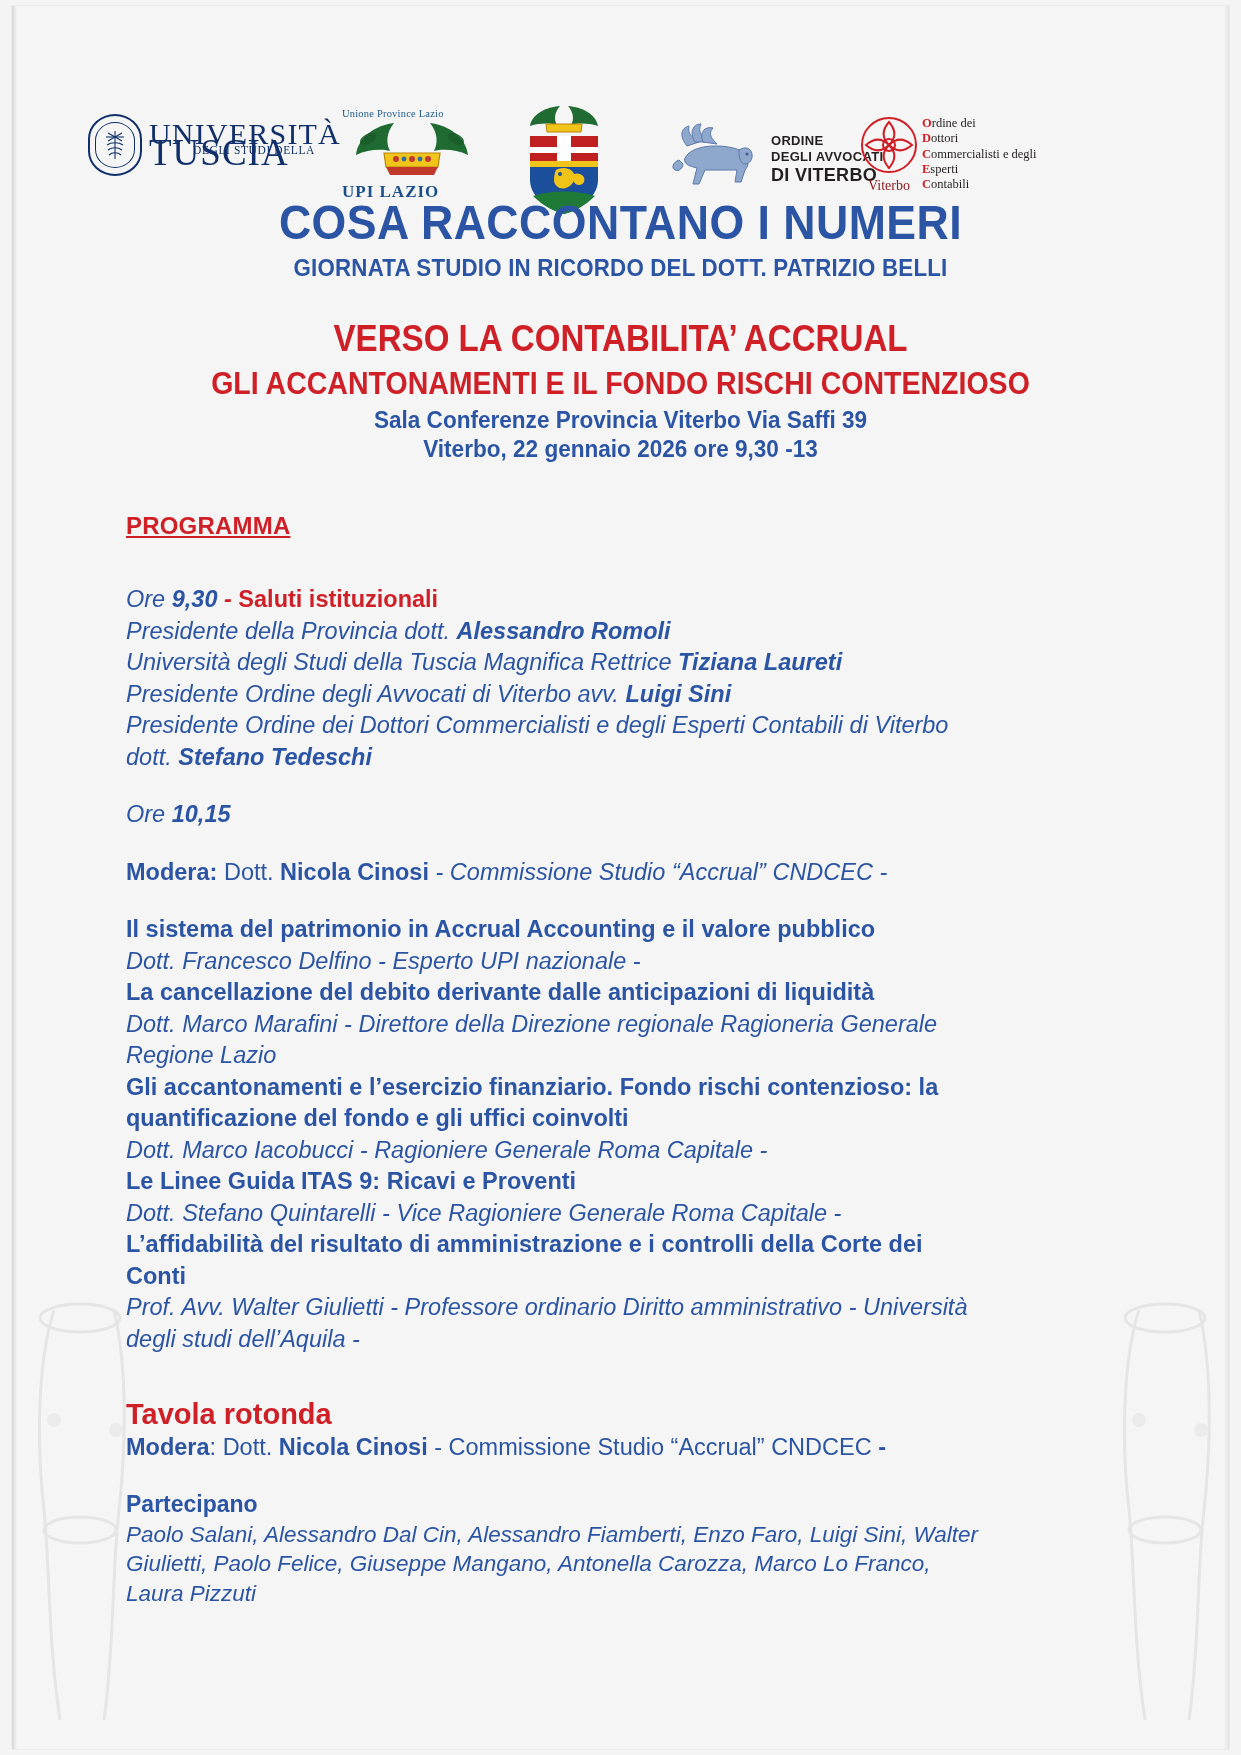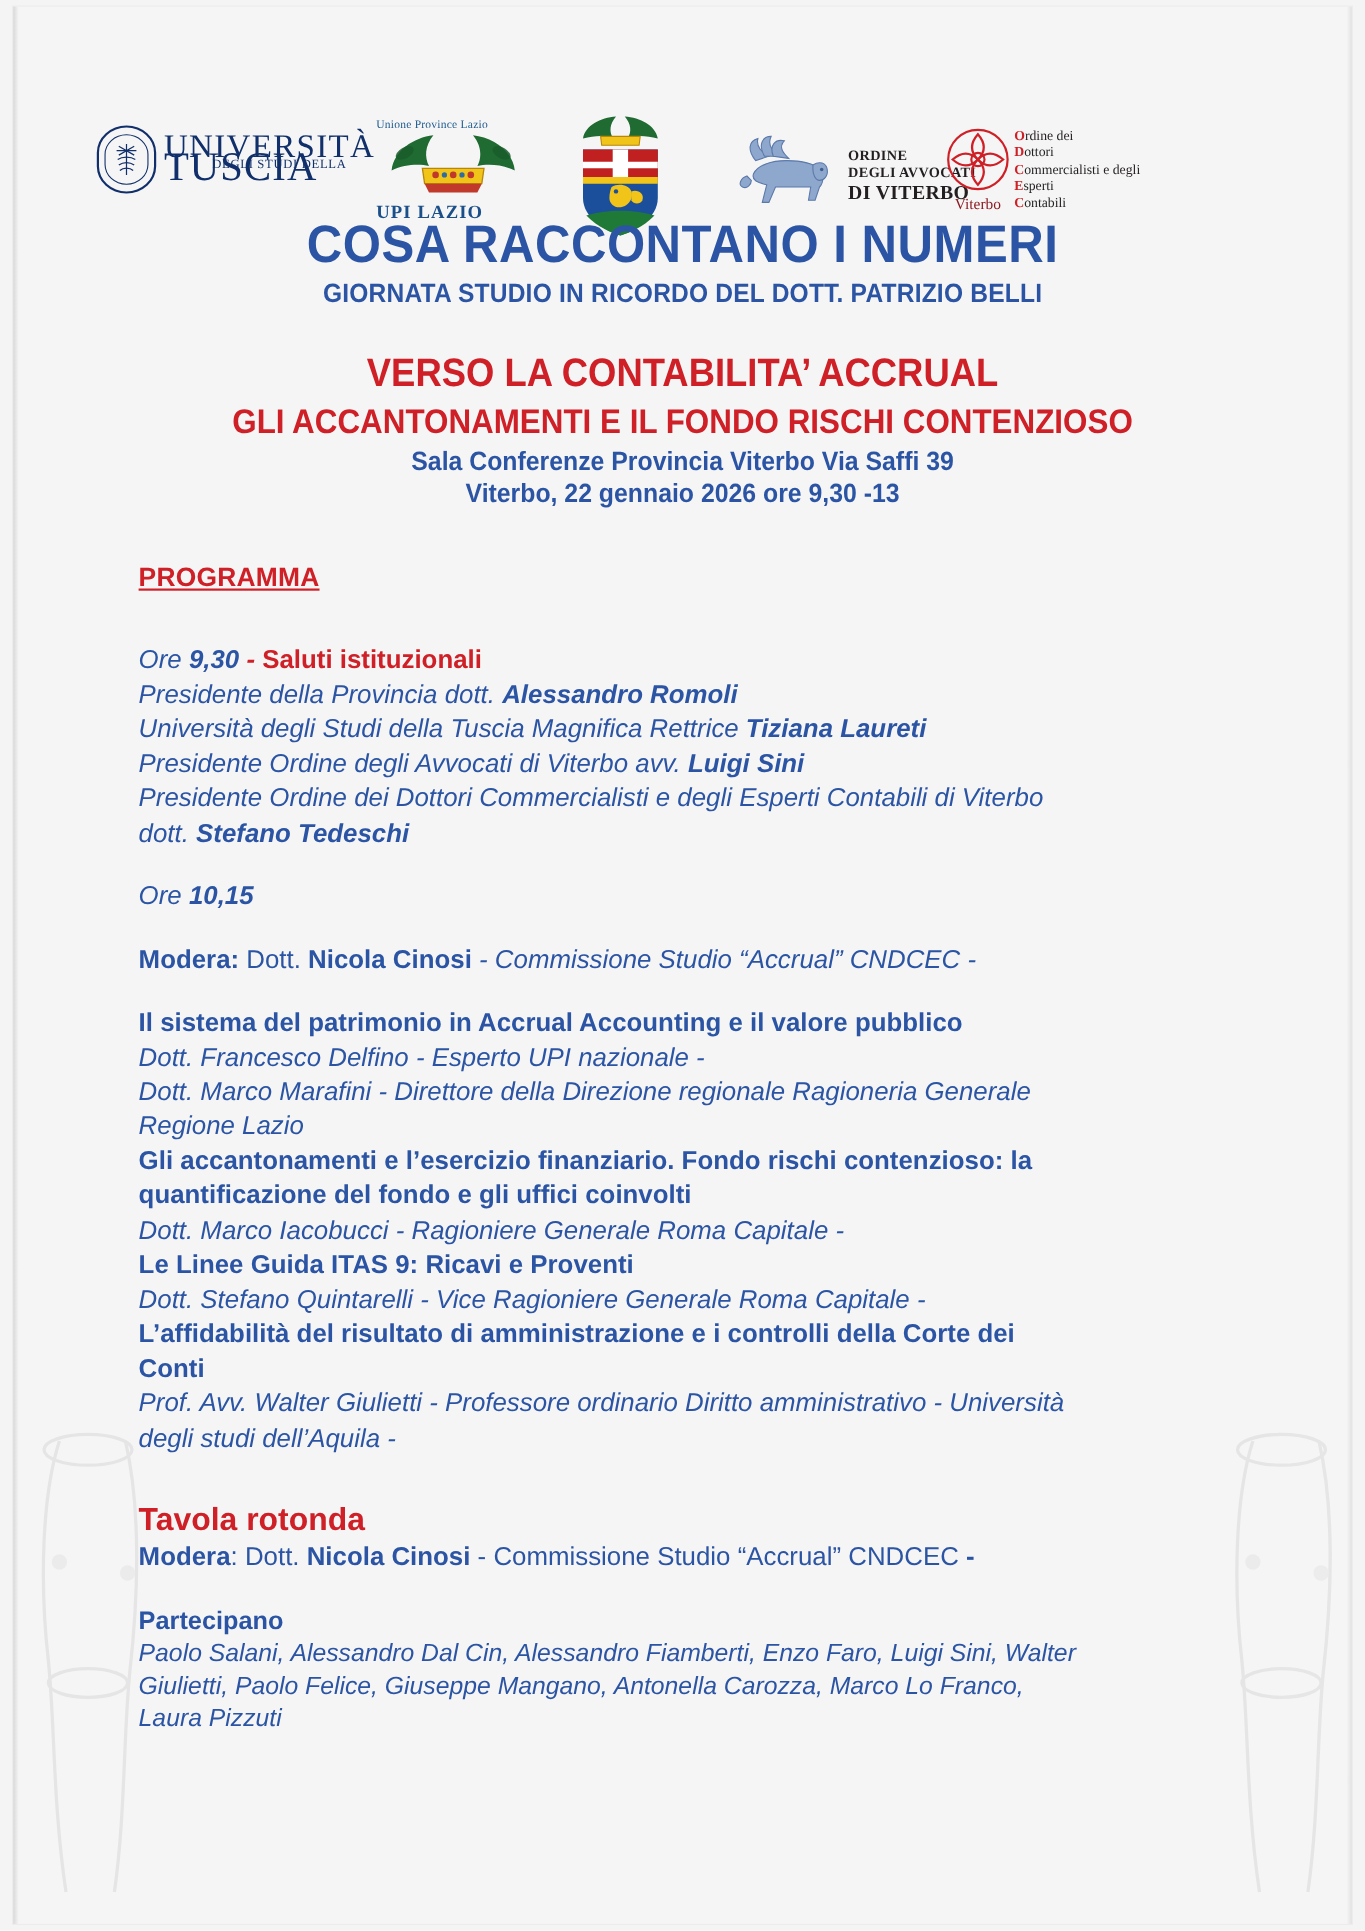--- a/index.html
+++ b/index.html
@@ -124,21 +124,21 @@
     color: #1a4f8a;
     font-weight: 700;
     letter-spacing: 1px;
     margin-top: 1px;
   }
 
   .logo-prov { left: 516px; top: 52px; }
   .logo-avv { left: 665px; top: 68px; display: flex; align-items: center; }
   .avv-text { margin-left: 6px; line-height: 1.22; }
   .avv-l {
-    font-family: Liberation Serif, serif;
+    font-family: Liberation Sans, sans-serif;
     font-weight: 700;
     color: #231f20;
     letter-spacing: .3px;
   }
   .avv-l1 { font-size: 13px; }
   .avv-l2 { font-size: 13px; }
   .avv-l3 { font-size: 18px; }
 
   .logo-odcec { left: 858px; top: 62px; display: flex; align-items: flex-start; }
   .odcec-mark { position: relative; width: 62px; }
@@ -473,20 +473,21 @@
     </div>
 
     <div class="gap-m"></div>
 
     <div>
       <div>
         <div class="line bd">Il sistema del patrimonio in Accrual Accounting e il valore pubblico</div>
         <div class="line it">Dott. Francesco Delfino - Esperto UPI nazionale -</div>
       </div>
       <div>
+        <div class="line bd">La cancellazione del debito derivante dalle anticipazioni di liquidità</div>
         <div class="line it">Dott. Marco Marafini - Direttore della Direzione regionale Ragioneria Generale Regione Lazio</div>
       </div>
       <div>
         <div class="line bd">Gli accantonamenti e l’esercizio finanziario. Fondo rischi contenzioso: la quantificazione del fondo e gli uffici coinvolti</div>
         <div class="line it">Dott. Marco Iacobucci - Ragioniere Generale  Roma Capitale -</div>
       </div>
       <div>
         <div class="line bd">Le Linee Guida ITAS 9: Ricavi e Proventi</div>
         <div class="line it">Dott. Stefano Quintarelli - Vice Ragioniere Generale Roma Capitale -</div>
       </div>

